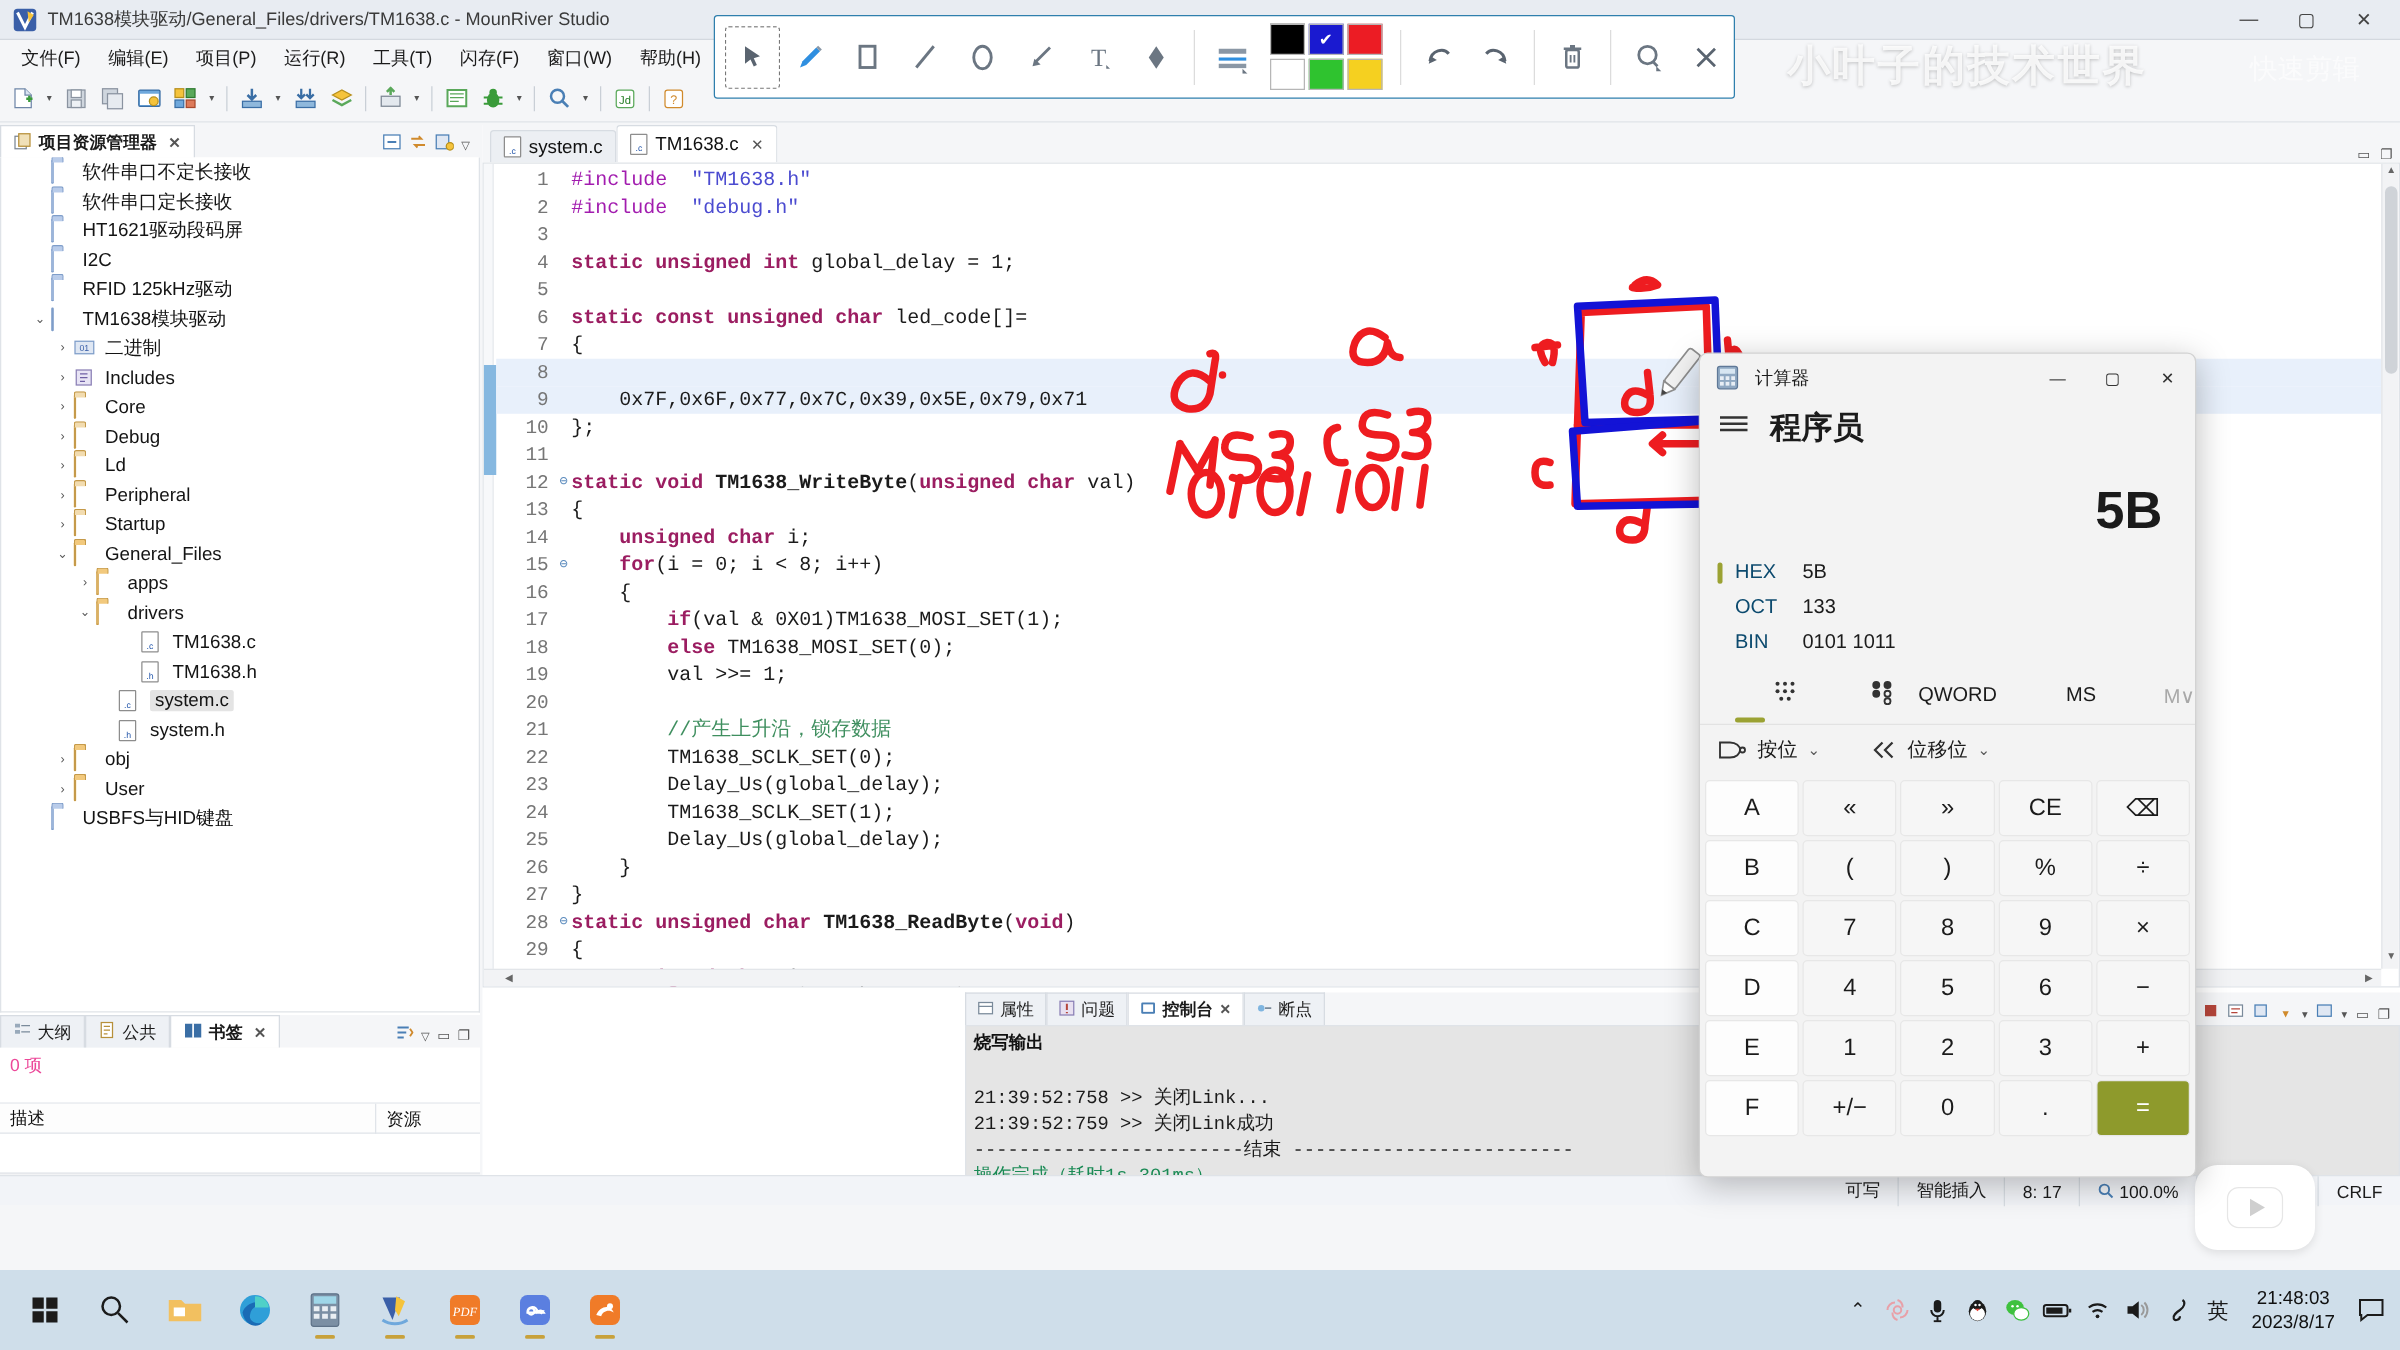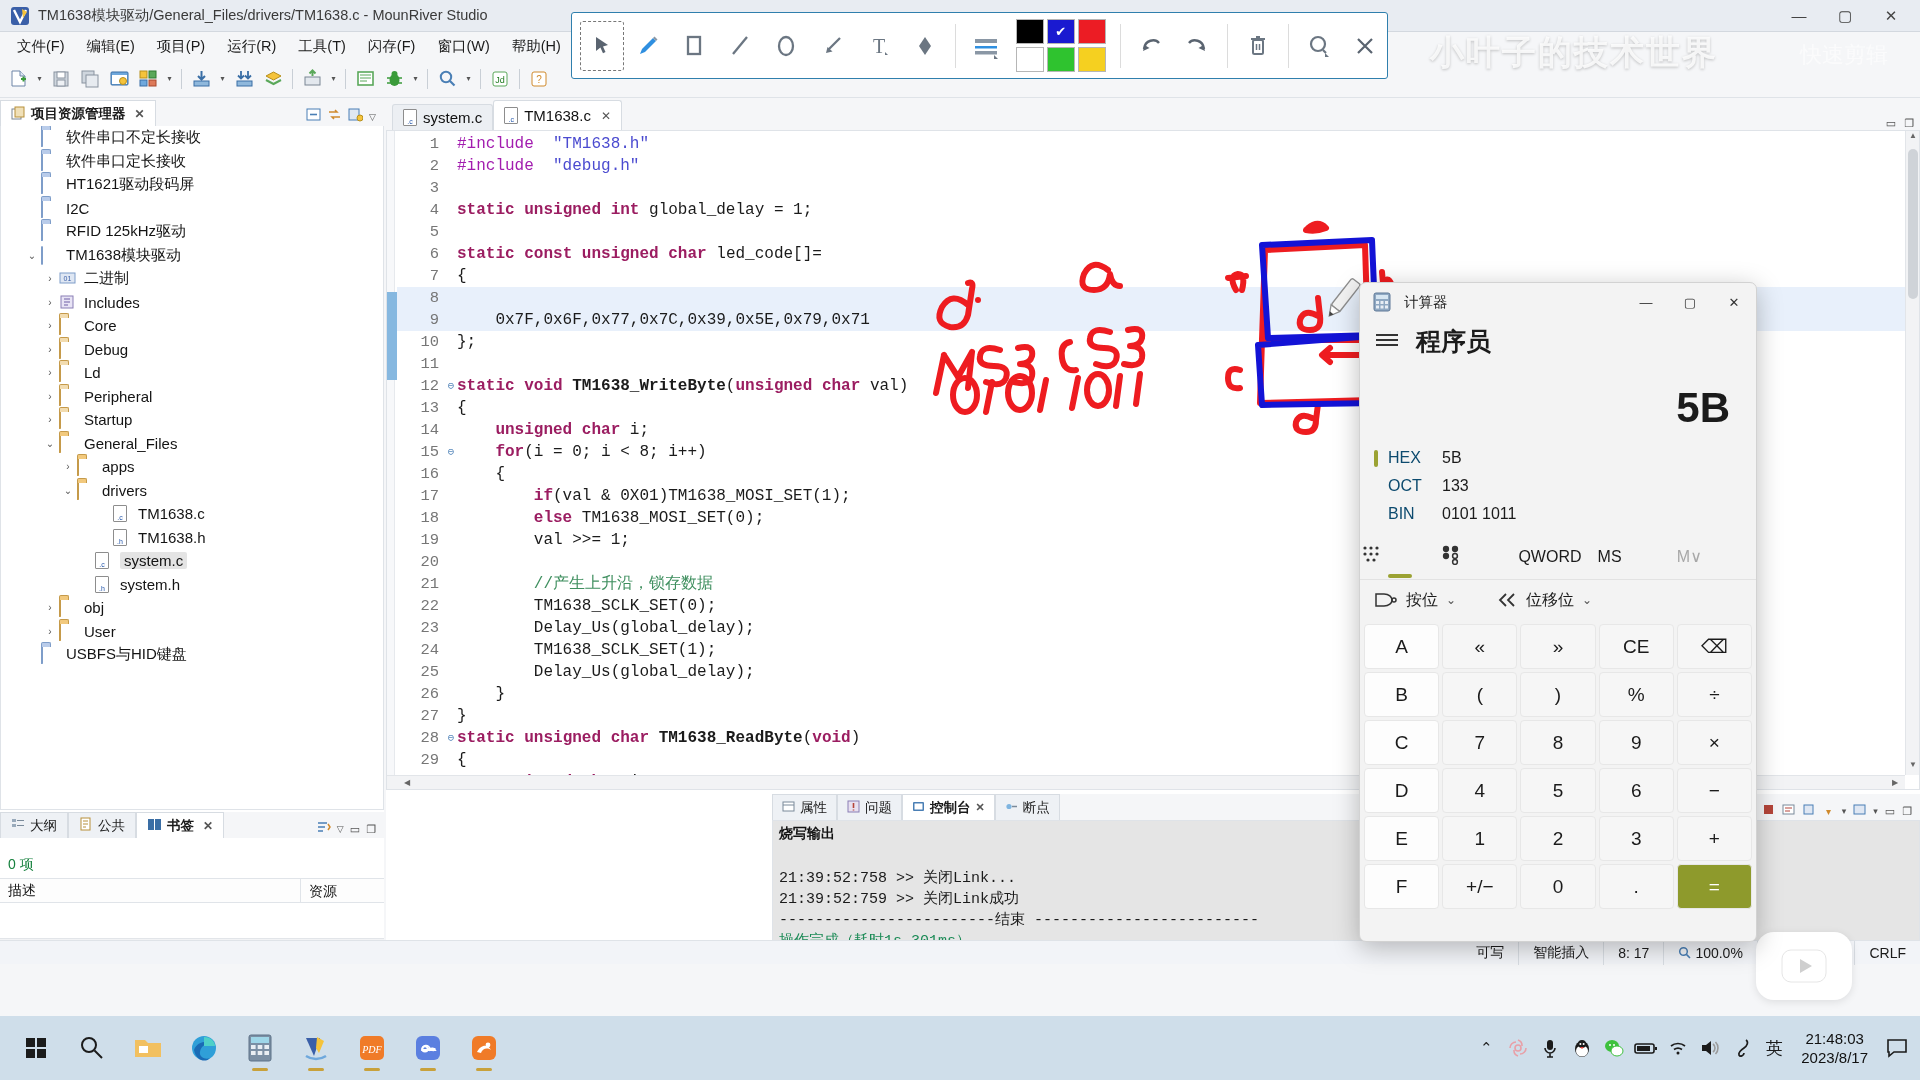--- a/index.html
+++ b/index.html
@@ -52,21 +52,21 @@
   .folderblue { width:17px;height:13px;background:#b9ccea;border:1px solid #7e9dc9;border-radius:1px 3px 2px 2px;position:relative;}
   .folderblue:before{content:"";position:absolute;left:-1px;top:-4px;width:8px;height:4px;background:#b9ccea;border:1px solid #7e9dc9;border-bottom:none;border-radius:2px 2px 0 0;}
   .srcfolder { width:17px;height:13px;background:#f2dcb0;border:1px solid #c59a4a;border-radius:1px 3px 2px 2px;position:relative;}
   .srcfolder:before{content:"";position:absolute;left:-1px;top:-4px;width:8px;height:4px;background:#f2dcb0;border:1px solid #c59a4a;border-bottom:none;border-radius:2px 2px 0 0;}
   .fileic { width:14px;height:17px;background:#fff;border:1px solid #8d8d8d;border-radius:1px;
             font-size:7px;color:#2255aa;display:flex;align-items:flex-end;justify-content:center;line-height:1; }
   .projic { width:17px;height:16px;background:#dfe7f3;border:1px solid #7e9dc9;border-radius:2px; }
 
   #bookpanel { position:absolute; left:0; top:712px; right:0; bottom:0; background:#fff; }
   #bookpanel .bhead { height:26px; display:flex; align-items:flex-end; background:#f5f6f8; }
-  #bookpanel .cnt { font-size:14px; padding:6px 8px 4px; color:#15803d; border-bottom:1px solid #e0e4e9;margin-top:12px;}
+  #bookpanel .cnt { font-size:14px; padding:6px 8px 20px; color:#ec4899; border-bottom:1px solid #e0e4e9;}
   #bookpanel .colhead { display:flex; height:24px; font-size:14px; color:#111; align-items:center;
                         border-bottom:1px solid #e0e4e9; background:#fdfdfd;}
   #bookpanel .colhead .c1 { width:300px; padding-left:8px; position:relative;}
   #bookpanel .colhead .c2 { padding-left:8px; border-left:1px solid #e0e4e9; height:24px; line-height:24px;}
 
   
   #editor { position:absolute; left:386px; top:0; right:0; bottom:0; background:#fff; }
   .edtabs { height:30px; display:flex; align-items:flex-end; background:#f5f6f8; padding-left:6px; }
   .edtab { display:flex; align-items:center; gap:6px; height:26px; padding:0 10px; font-size:15px;
            background:#eceff3; border:1px solid #d7dce2; border-bottom:none; color:#111; border-radius:3px 3px 0 0;}
@@ -141,21 +141,21 @@
   #calc .mode { display:flex; align-items:center; padding:4px 0 0 14px; gap:16px; }
   #calc .mode .mt { font-size:25px; font-weight:bold; color:#1b1b1b; }
   #calc .bigval { text-align:right; padding:26px 26px 12px 0; font-size:42px; font-weight:600; color:#1b1b1b;}
   #calc .radix { padding:0 0 0 14px; }
   .rrow { display:flex; align-items:center; height:28px; font-size:16px; color:#1b1b1b; }
   .rrow .bar { width:4px; height:17px; background:#9ba233; border-radius:2px; margin-right:10px; visibility:hidden;}
   .rrow.on .bar { visibility:visible; }
   .rrow .rl { width:54px; color:#0c4a6e; }
   .rrow .rv { color:#1b1b1b; }
   #calc .memrow { display:flex; align-items:center; height:46px; border-bottom:1px solid #e2e2e2; margin-top:6px;}
-  #calc .memrow .m { flex:1; text-align:left; font-size:16px; color:#1b1b1b; position:relative; }
+  #calc .memrow .m { flex:1; text-align:right; font-size:16px; color:#1b1b1b; position:relative; }
   #calc .memrow .m.dim { color:#a8a8a8; }
   #calc .memrow .m.act:after { content:""; position:absolute; left:50%; transform:translateX(-50%); bottom:-9px;
                                width:24px;height:4px;background:#9ba233;border-radius:2px;}
   #calc .bitrow { display:flex; align-items:center; height:40px; padding-left:14px; gap:40px; font-size:16px; color:#1b1b1b;}
   #calc .bitrow .bi { display:flex; align-items:center; gap:8px; }
   #calc .pad { display:grid; grid-template-columns:repeat(5,1fr); gap:3px; padding:4px 4px 6px; }
   .ck { height:45px; background:#fbfbfb; border:1px solid #e7e7e7; border-radius:4px; display:flex;
         align-items:center; justify-content:center; font-size:19px; color:#1b1b1b; }
   .ck.light { background:#fdfdfd; }
   .ck.grey { background:#f6f6f6; }

